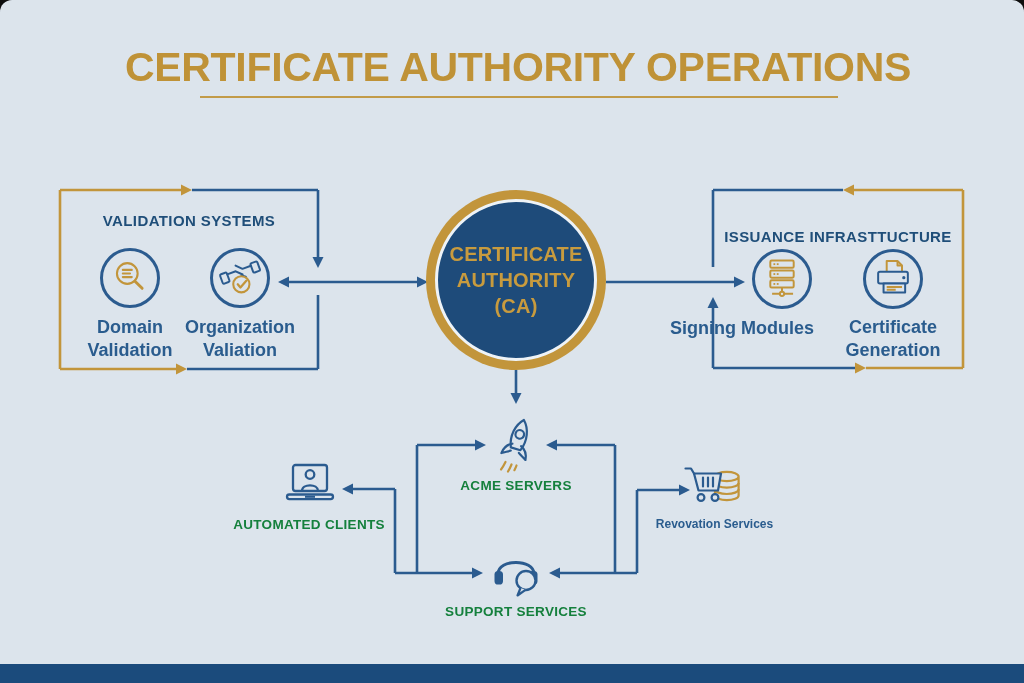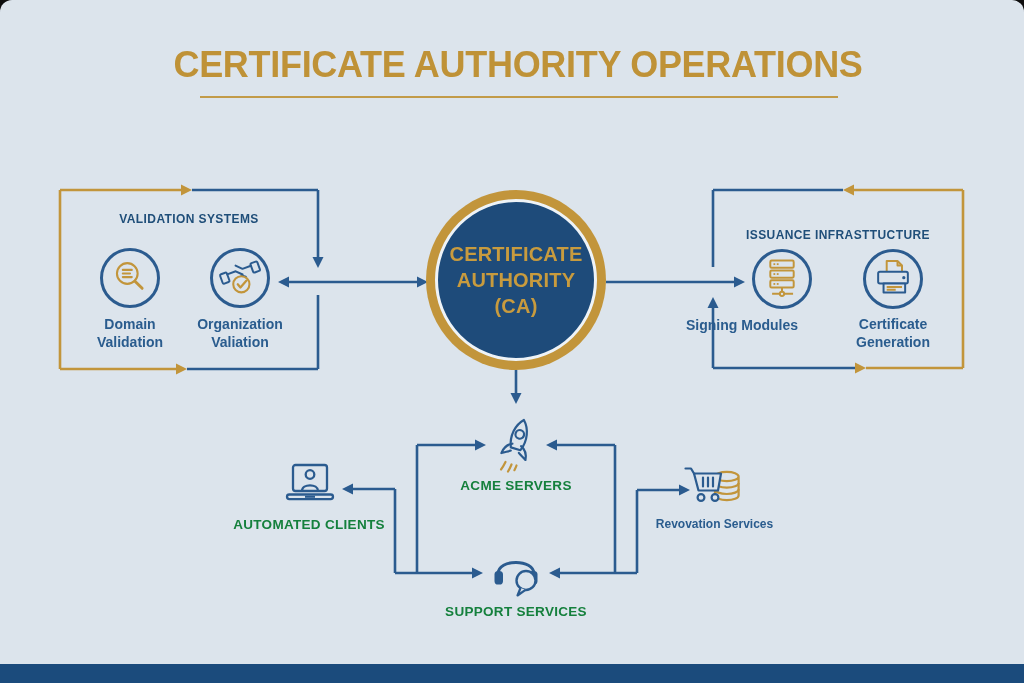--- a/index.html
+++ b/index.html
@@ -6,26 +6,26 @@
   .stage{
     position:relative;width:1024px;height:683px;overflow:hidden;
     background:#dce4ec;border-radius:12px 12px 0 0;
     font-family:"Liberation Sans", sans-serif;
   }
   .abs{position:absolute;}
   .center-x{transform:translateX(-50%);}
   .pre{white-space:pre-line;}
   .nowrap{white-space:nowrap;}
   .title{
-    top:44px;left:518px;font-size:36px;font-weight:700;letter-spacing:-0.3px;
+    top:44px;left:518px;font-size:41px;font-weight:700;letter-spacing:-0.3px;
     color:#bf9237;
   }
   .title-underline{top:96px;left:200px;width:638px;height:2px;background:#bf9237;opacity:0.9;}
-  .box-heading{font-size:12px;font-weight:700;color:#1f4e79;letter-spacing:0.4px;text-align:center;}
-  .caption{font-size:14px;font-weight:600;color:#2a5c8e;text-align:center;line-height:1.28;}
+  .box-heading{font-size:15px;font-weight:700;color:#1f4e79;letter-spacing:0.4px;text-align:center;}
+  .caption{font-size:18px;font-weight:600;color:#2a5c8e;text-align:center;line-height:1.28;}
   .caption-bold{font-size:13.5px;font-weight:700;color:#15803d;text-align:center;letter-spacing:0.3px;}
   .icon-circle{
     width:60px;height:60px;border:3px solid #2b5b8f;border-radius:50%;
     box-sizing:border-box;display:flex;align-items:center;justify-content:center;background:transparent;
   }
   .ca-circle{
     left:435px;top:199px;width:156px;height:156px;border-radius:50%;
     background:#1e4b7a;border:3px solid #eef3f7;box-shadow:0 0 0 9px #c2953b;
     display:flex;align-items:center;justify-content:center;
   }

